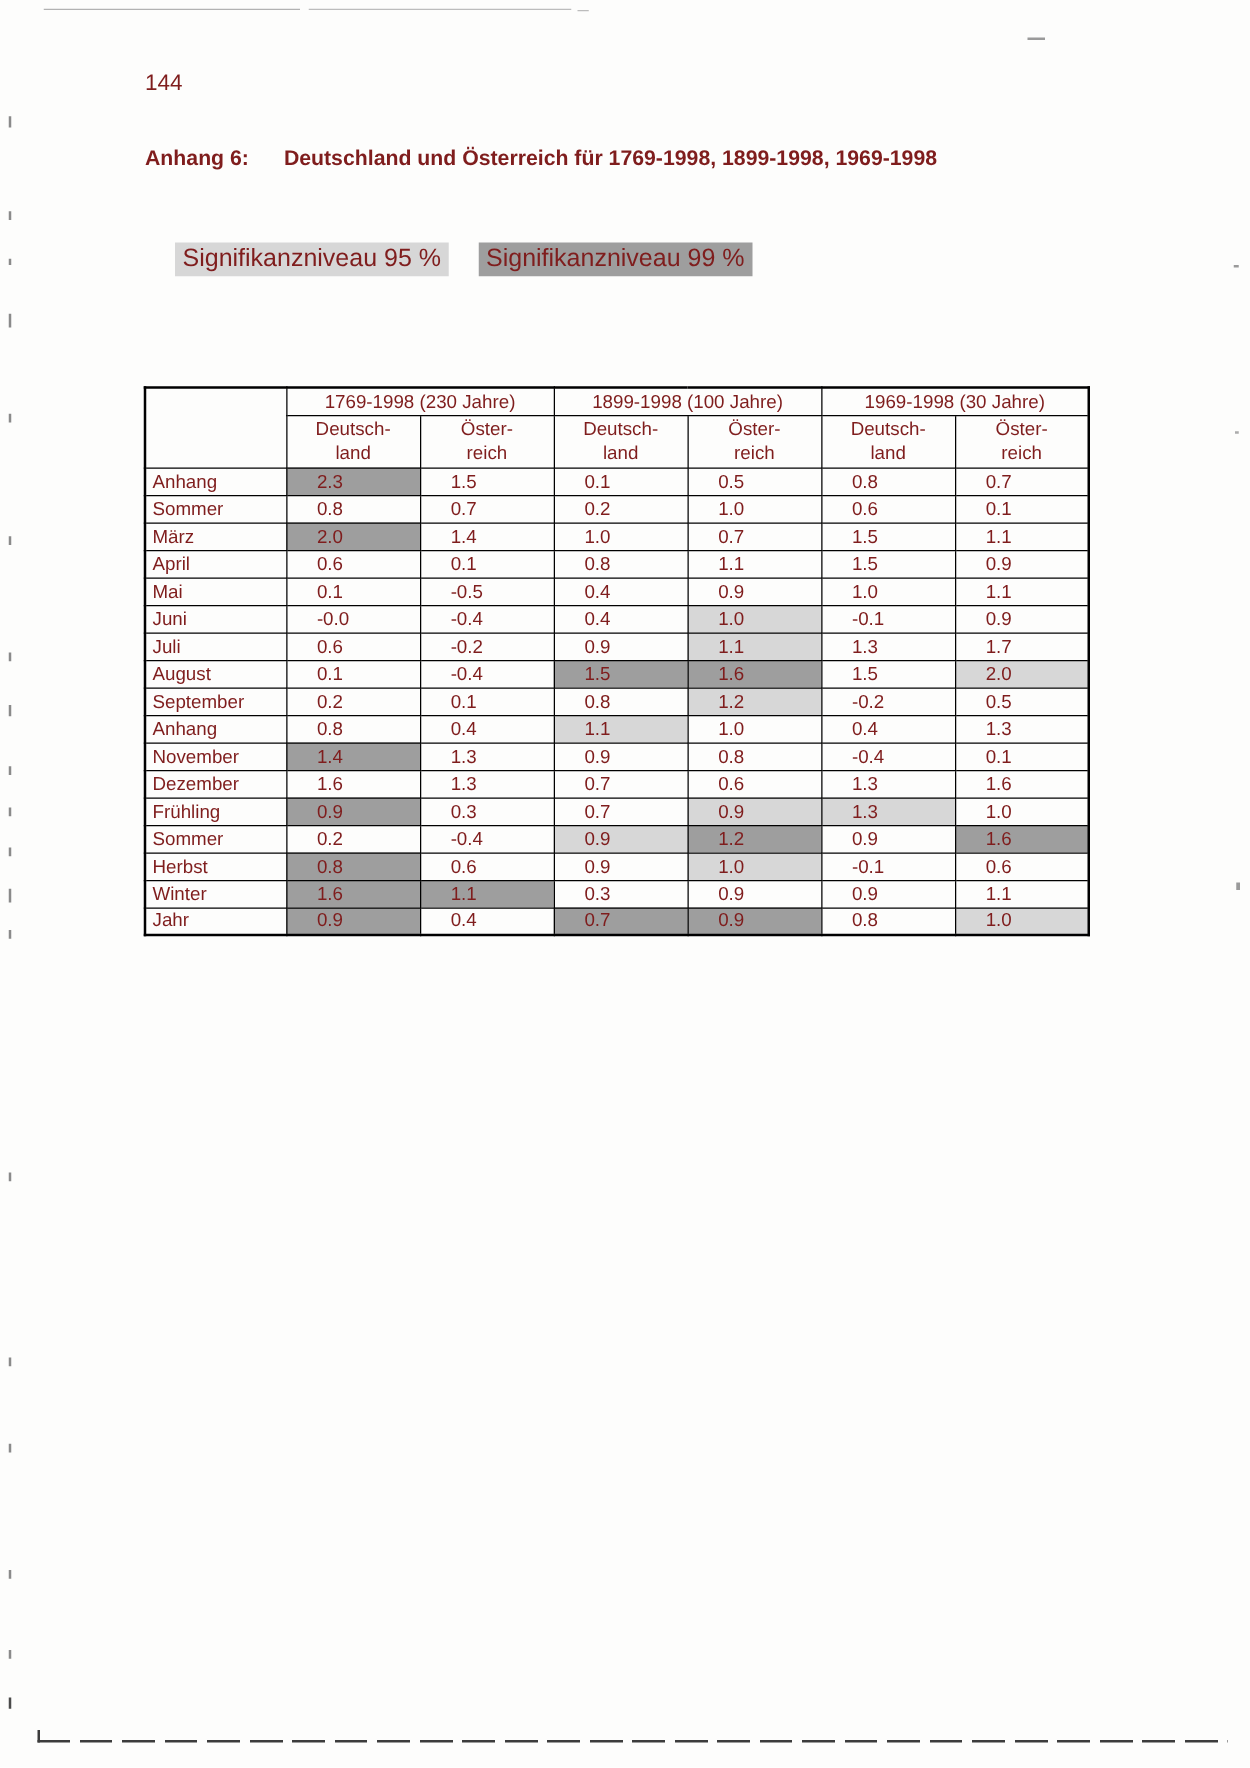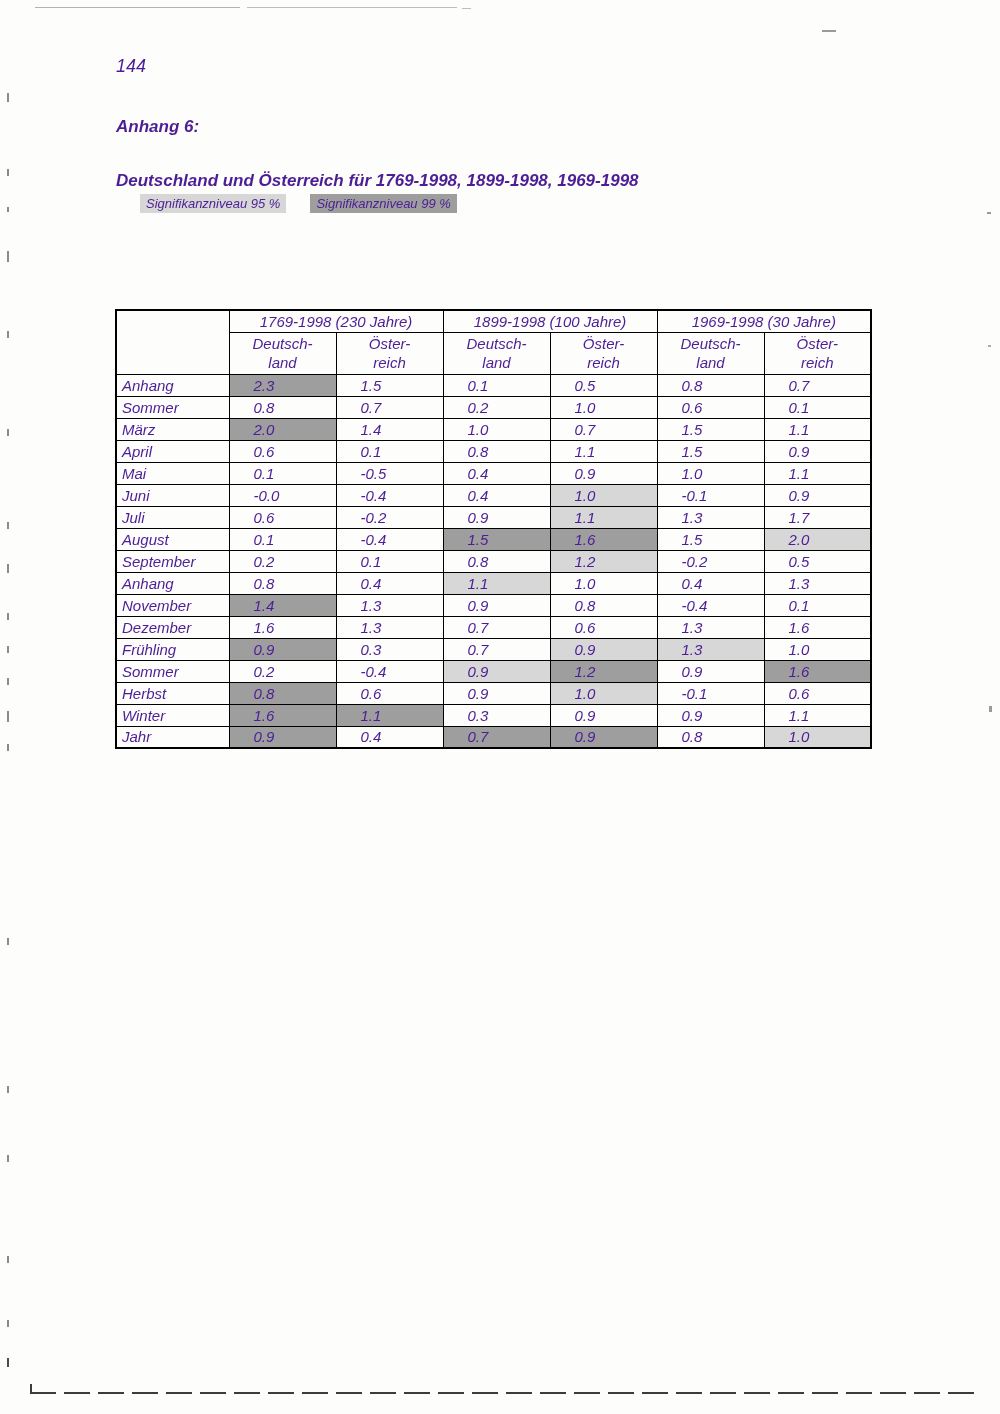--- a/index.html
+++ b/index.html
@@ -1,37 +1,37 @@
 <!DOCTYPE html>
 <html><head>
 <meta charset="utf-8">
 <style>
   * { margin:0; padding:0; box-sizing:border-box; }
   html,body { width:1000px; height:1414px; }
   body { background:#ffffff; font-family:"Liberation Sans", sans-serif; }
   .page {
     position:relative; width:1000px; height:1414px;
-    background:#fdfdfc; color:#4c1d95; overflow:hidden;font-style:italic;
+    background:#fdfdfc; color:#7f1d1d; overflow:hidden;
   }
 
   .page-number {
     position:absolute; left:116px; top:56px;
     font-size:18px;
   }
 
   .heading {
     position:absolute; left:116px; top:114px;
     display:flex; gap:28px;
-    font-weight:bold; font-size:17px; line-height:1.5;flex-direction:column;
+    font-weight:bold; font-size:17px; line-height:1.5;
   }
   .heading .label { white-space:nowrap; }
 
   .legend {
     position:absolute; left:140px; top:194px;
-    display:flex; gap:24px; font-size:13px; align-items:center;
+    display:flex; gap:24px; font-size:20px; align-items:center;
   }
   .legend .lvl { padding:2px 6px; }
 
   .source {
     position:absolute; left:116px; top:244px; font-size:16px;
   }
 
   table.trends {
     position:absolute; left:115px; top:309px;
     width:755px; table-layout:fixed;

